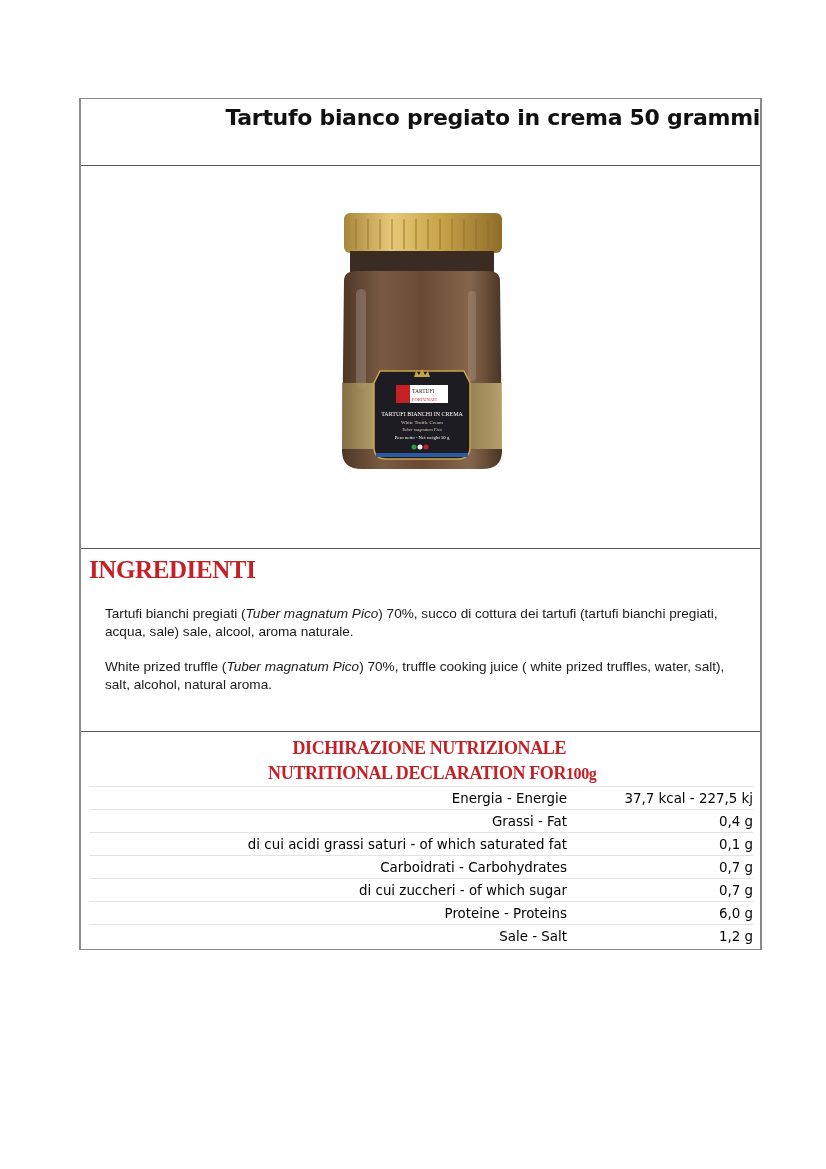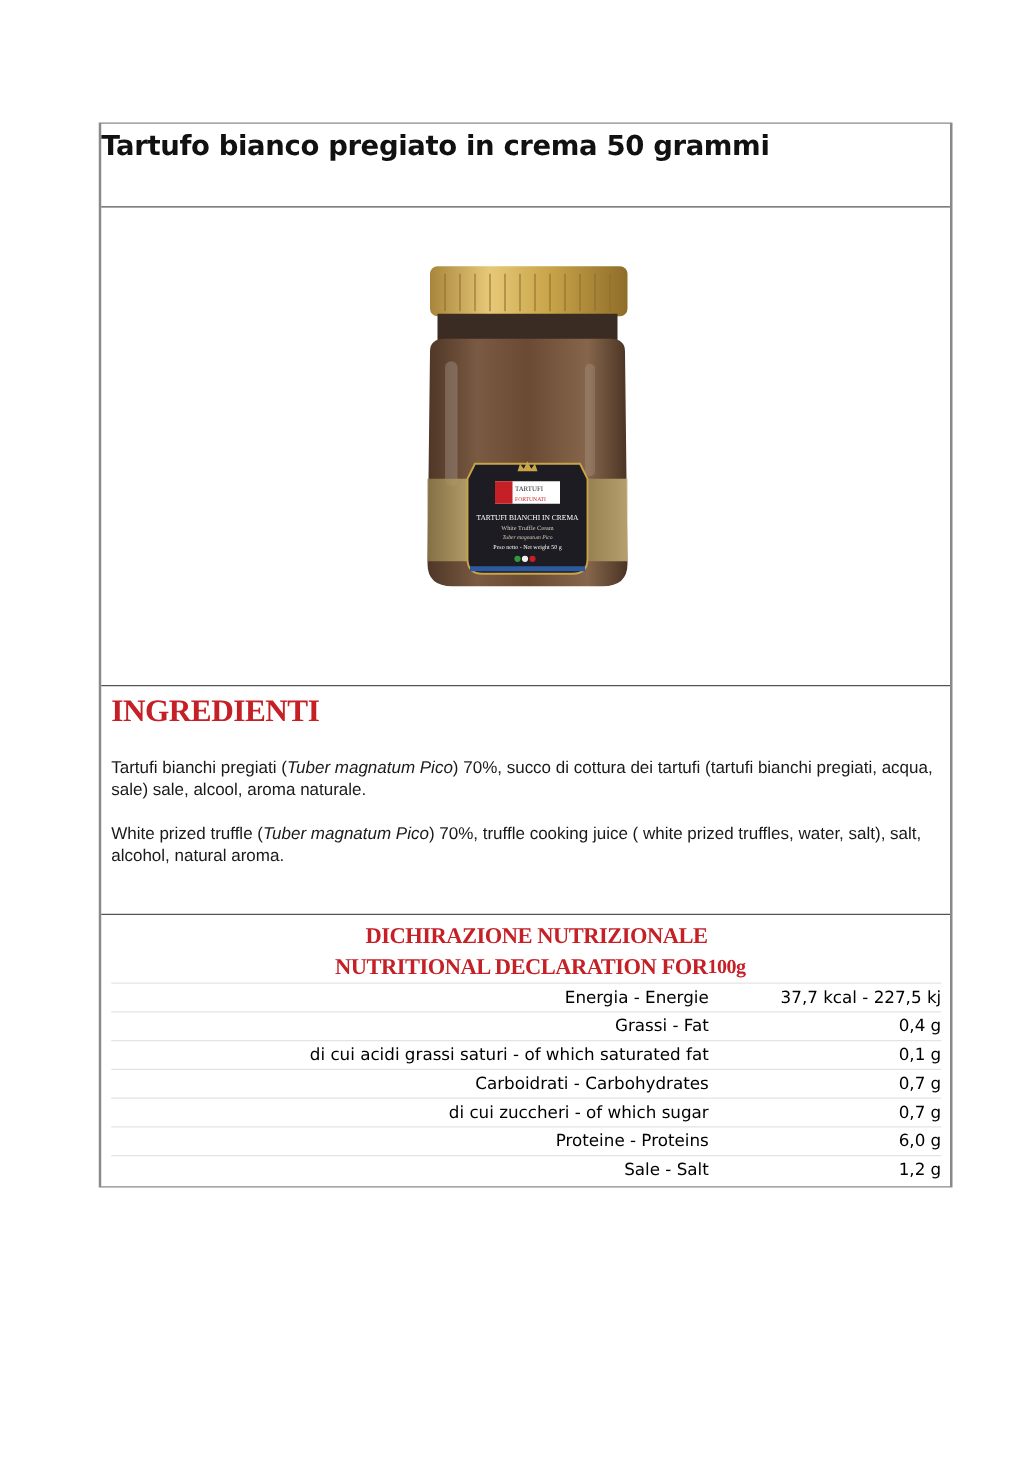--- a/index.html
+++ b/index.html
@@ -4,37 +4,37 @@
   <style>
     html, body { margin: 0; padding: 0; background: #ffffff; }
     body { width: 826px; height: 1169px; position: relative; font-family: "Liberation Sans", sans-serif; color: #1a1a1a; }
     .sheet {
       position: absolute; left: 79px; top: 98px; width: 679px;
       border: 1px solid #8a8a8a; border-left-width: 2px; border-right-width: 2px;
       box-sizing: content-box;
     }
     .title-cell {
       height: 67px; border-bottom: 1px solid #555;
-      text-align: left; font-family: "DejaVu Sans", sans-serif; font-weight: bold;
+      text-align: right; font-family: "DejaVu Sans", sans-serif; font-weight: bold;
       font-size: 22px; line-height: 31px; padding-top: 3px; box-sizing: border-box;
       letter-spacing: -0.3px; color: #111;
     }
     .image-cell {
       height: 382px; border-bottom: 1px solid #555; position: relative;
     }
     .jar { position: absolute; left: 255px; top: 45px; width: 172px; height: 262px; }
     .ingr-cell {
       height: 183px; border-bottom: 1px solid #555; padding: 6px 8px 0 8px; box-sizing: border-box;
     }
     .section-title {
       font-family: "Liberation Serif", serif; font-weight: bold; color: #c42026;
       text-transform: uppercase; letter-spacing: -0.4px;
     }
     .ingr-title { font-size: 25px; line-height: 30px; margin: 0 0 20px 0; }
-    .ingr-text { font-size: 13.6px; line-height: 18px; margin: 0 0 17px 0; color: #1a1a1a; }
+    .ingr-text { font-size: 13.6px; line-height: 18px; margin: 0 0 17px 16px; color: #1a1a1a; }
     .ingr-text i { font-style: italic; }
     .nut-cell { padding: 4px 8px 2px 8px; box-sizing: border-box; text-align: right; }
     .nut-head { display: flex; font-size: 18px; line-height: 25px; }
     .nut-head .left { width: 477px; }
     .nut-head .right { text-transform: none; font-size: 16px; }
     table.nut { width: 664px; border-collapse: collapse; font-family: "DejaVu Sans", sans-serif; font-size: 13.4px; color: #000000; }
     table.nut td { border-top: 1px solid #e3e3e3; height: 22px; padding: 0; vertical-align: middle; }
     table.nut td.label { width: 478px; }
   </style>
 </head>

